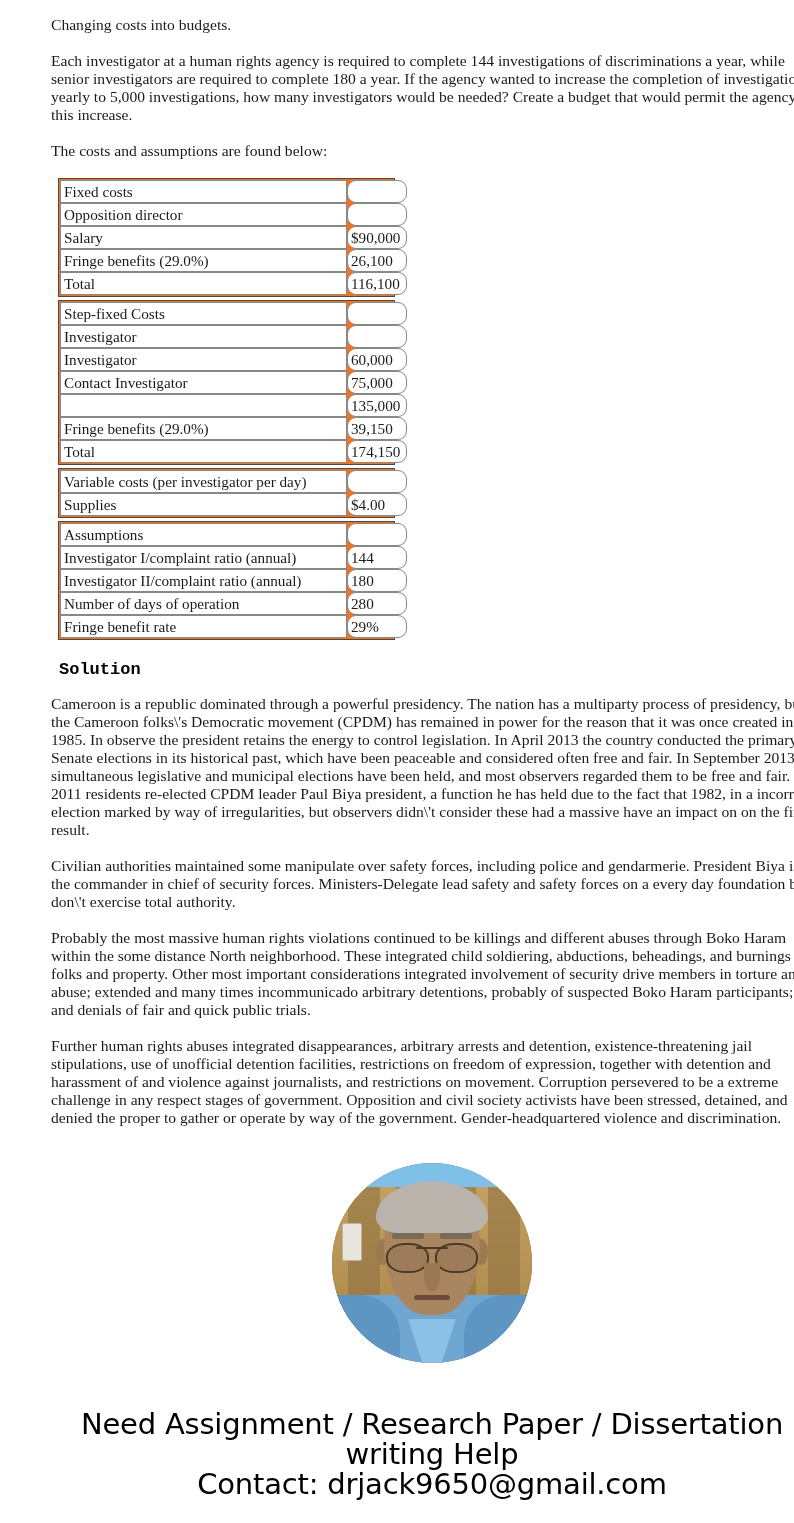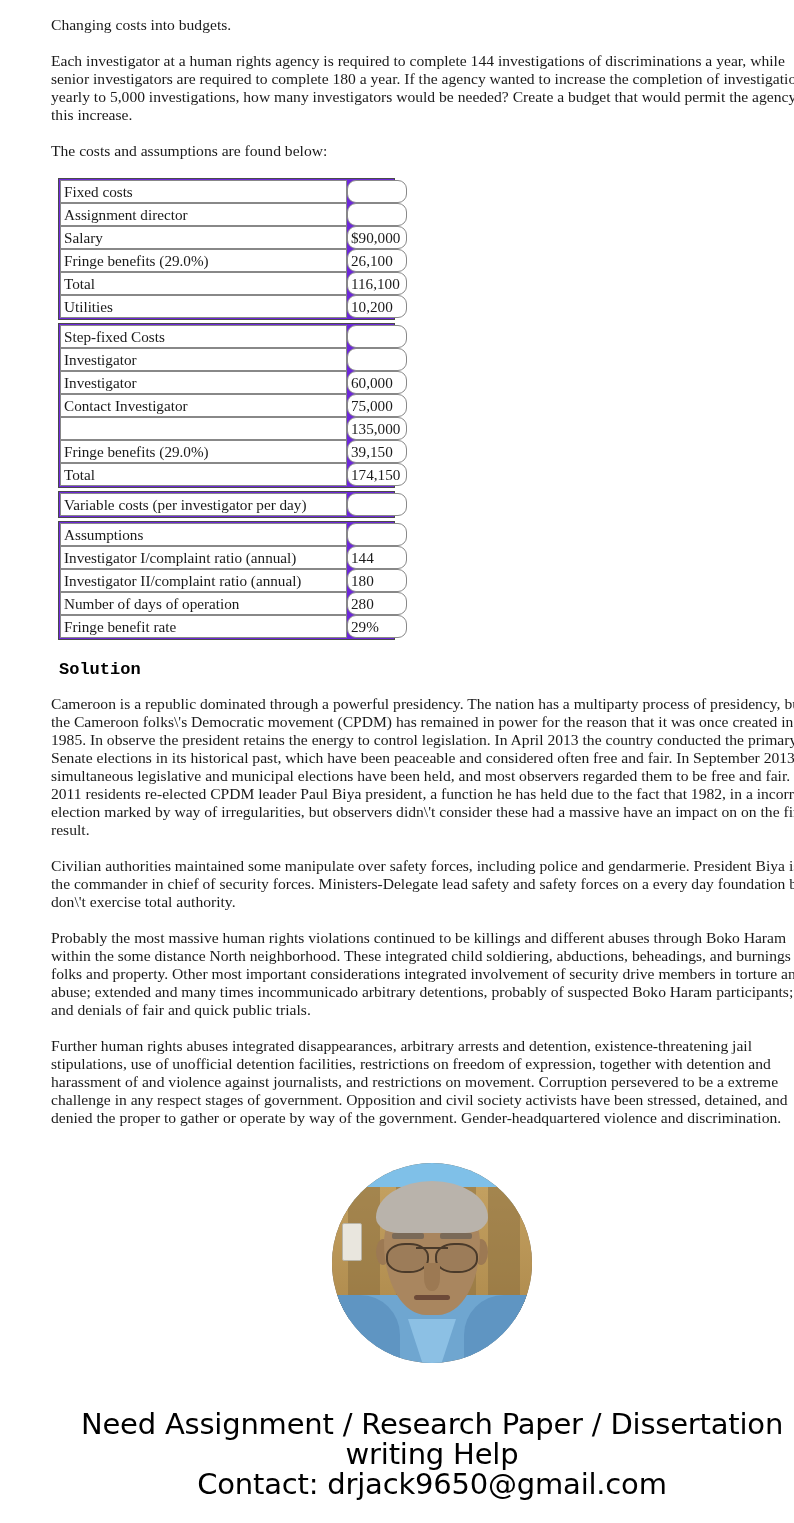--- a/index.html
+++ b/index.html
@@ -38,21 +38,21 @@
     margin-bottom: 18px;
   }
 
   .tbl-section {
     border: 1px solid #4a4a4a;
     margin-bottom: 3px;
     padding: 1px;
     width: 337px;
     box-sizing: border-box;
     margin-left: 7px;
-    background: #6d28d9;
+    background: #f97316;
   }
   .tbl-section table {
     border-collapse: separate;
     border-spacing: 0;
     width: 100%;
     table-layout: fixed;
     font-size: 15.2px;
     color: #1a1a1a;
   }
   .tbl-section table td {
@@ -213,38 +213,34 @@
     <div class="table-wrap">
       <div id="table-sections-host">
           <div class="tbl-section">
             <table>
               <tbody>
                 <tr>
                   <td class="c-label">Fixed costs</td>
                   <td class="c-value"></td>
                 </tr>
                 <tr>
-                  <td class="c-label">Assignment director</td>
+                  <td class="c-label">Opposition director</td>
                   <td class="c-value"></td>
                 </tr>
                 <tr>
                   <td class="c-label">Salary</td>
                   <td class="c-value">$90,000</td>
                 </tr>
                 <tr>
                   <td class="c-label">Fringe benefits (29.0%)</td>
                   <td class="c-value">26,100</td>
                 </tr>
                 <tr>
                   <td class="c-label">Total</td>
                   <td class="c-value">116,100</td>
-                </tr>
-                <tr>
-                  <td class="c-label">Utilities</td>
-                  <td class="c-value">10,200</td>
                 </tr>
               </tbody>
             </table>
           </div>
           <div class="tbl-section">
             <table>
               <tbody>
                 <tr>
                   <td class="c-label">Step-fixed Costs</td>
                   <td class="c-value"></td>
@@ -275,20 +271,24 @@
                 </tr>
               </tbody>
             </table>
           </div>
           <div class="tbl-section">
             <table>
               <tbody>
                 <tr>
                   <td class="c-label">Variable costs (per investigator per day)</td>
                   <td class="c-value"></td>
+                </tr>
+                <tr>
+                  <td class="c-label">Supplies</td>
+                  <td class="c-value">$4.00</td>
                 </tr>
               </tbody>
             </table>
           </div>
           <div class="tbl-section">
             <table>
               <tbody>
                 <tr>
                   <td class="c-label">Assumptions</td>
                   <td class="c-value"></td>

